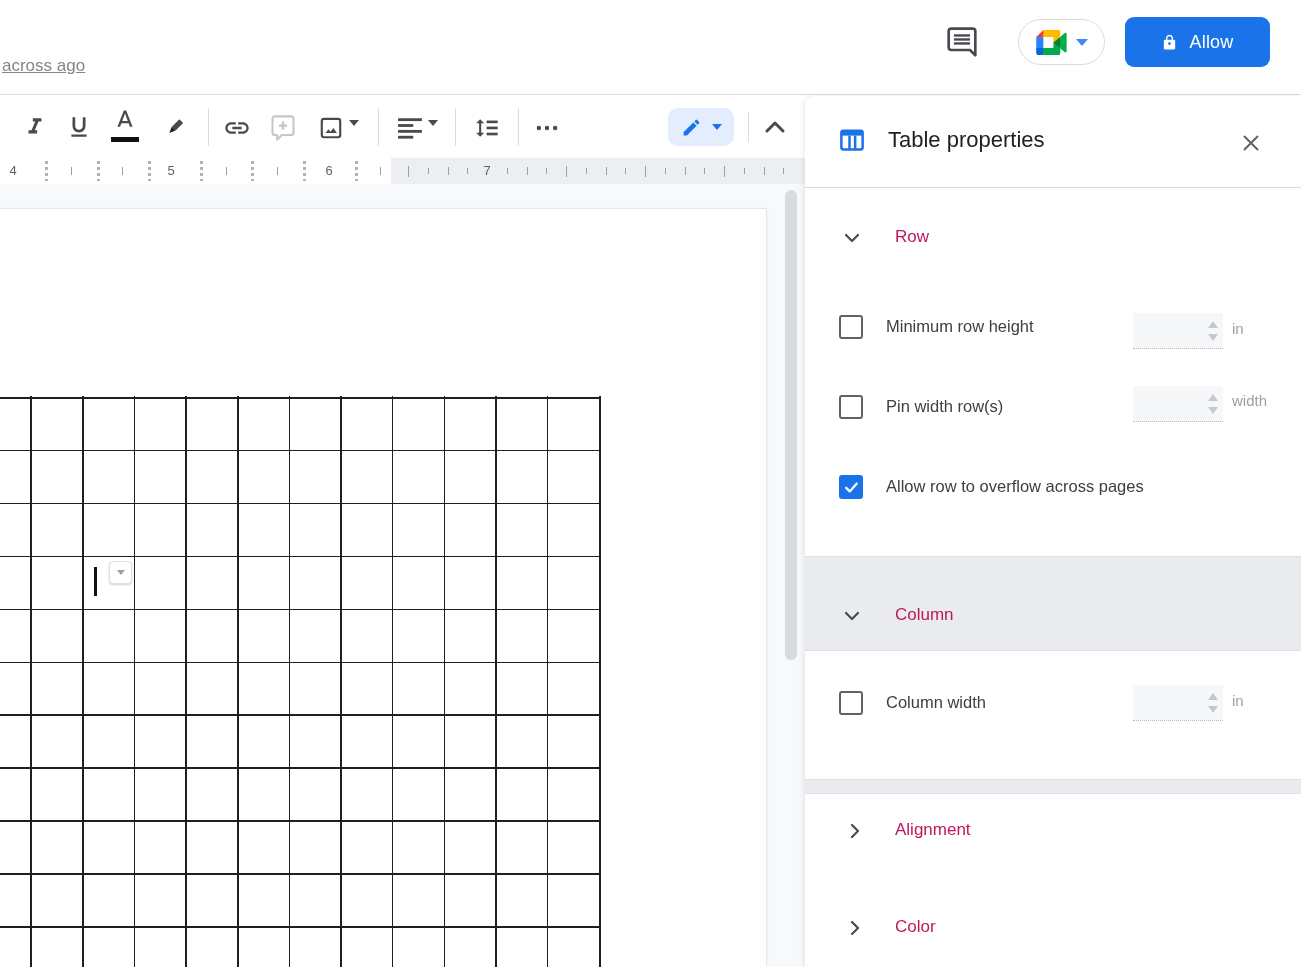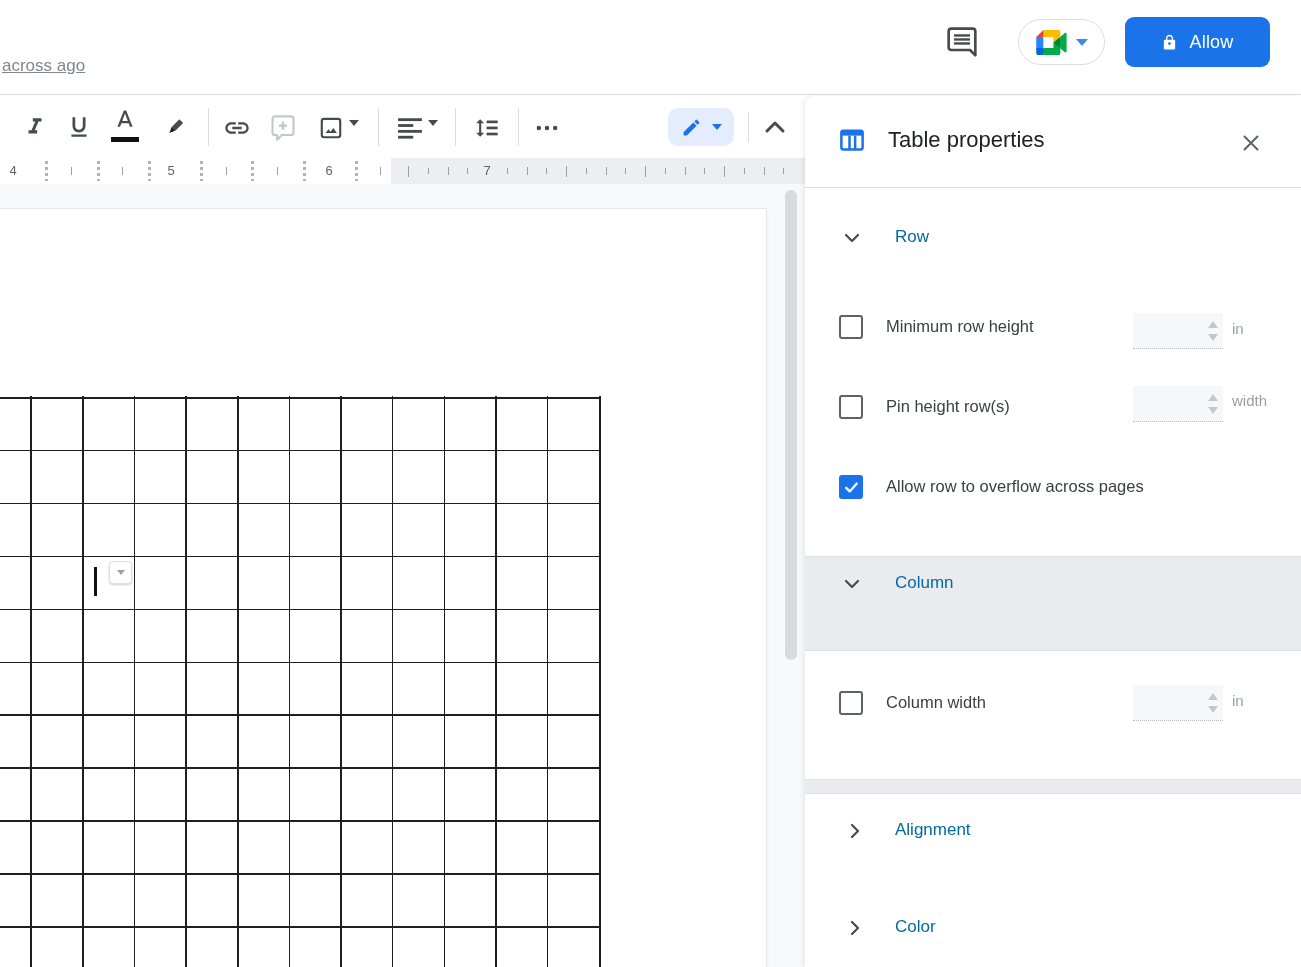--- a/index.html
+++ b/index.html
@@ -47,21 +47,21 @@
   #cell-dropdown-chip .caret{width:0;height:0;border-left:4.5px solid transparent;border-right:4.5px solid transparent;border-top:5px solid #9aa0a6;}
 
   
   #panel{left:805px;top:96px;width:496px;height:871px;background:#fff;border-radius:10px 0 0 0;
          box-shadow:-2px 0 5px rgba(0,0,0,.07);}
   #panel-header{position:absolute;left:0;top:0;width:100%;height:92px;border-bottom:1px solid #dadce0;box-sizing:border-box;}
   #panel-title{position:absolute;left:83px;top:31px;font-size:22px;color:#202124;}
   #panel-close{position:absolute;left:433px;top:34px;width:26px;height:26px;cursor:pointer;}
   .section-header{position:absolute;left:0;width:100%;height:48px;cursor:pointer;}
   .section-chevron{position:absolute;left:35px;top:12px;}
-  .section-label{position:absolute;left:90px;top:13px;font-size:17px;font-weight:500;color:#0369a1;}
+  .section-label{position:absolute;left:90px;top:13px;font-size:17px;font-weight:500;color:#be185d;}
   .band{position:absolute;left:0;width:100%;background:#e9ebee;border-top:1px solid rgba(0,0,0,.05);border-bottom:1px solid rgba(0,0,0,.05);box-sizing:border-box;}
   .checkbox{position:absolute;left:34px;width:24px;height:24px;border:2px solid #5f6368;border-radius:3px;box-sizing:border-box;cursor:pointer;background:#fff;}
   .checkbox.checked{background:#1a73e8;border-color:#1a73e8;display:flex;align-items:center;justify-content:center;}
   .cb-label{position:absolute;left:81px;font-size:16.5px;color:#3c4043;}
   .num-input{position:absolute;left:328px;width:90px;height:36px;background:#f6f7f8;border:none;
              border-bottom:1px dotted #b8bbbe;box-sizing:border-box;color:#3c4043;font-size:15px;padding:0 22px 0 8px;}
   .spinner{position:absolute;left:402px;width:12px;height:20px;display:flex;flex-direction:column;justify-content:space-between;align-items:center;cursor:pointer;}
   .spin-up{width:0;height:0;border-left:5.5px solid transparent;border-right:5.5px solid transparent;border-bottom:7px solid #c4c8cc;}
   .spin-down{width:0;height:0;border-left:5.5px solid transparent;border-right:5.5px solid transparent;border-top:7px solid #c4c8cc;}
   .unit{position:absolute;left:427px;font-size:15px;color:#9aa0a6;}
@@ -300,37 +300,37 @@
     <div class="checkbox" style="top:219px;"></div>
     <span class="cb-label" style="top:221px;">Minimum row height</span>
     <input class="num-input" style="top: 217px;" disabled="" value="">
     <div class="spinner" style="top:225px;">
         <span class="spin-up"></span>
         <span class="spin-down"></span>
       </div>
     <span class="unit" style="top:224px;">in</span>
 
     <div class="checkbox" style="top:299px;"></div>
-    <span class="cb-label" style="top:301px;">Pin height row(s)</span>
+    <span class="cb-label" style="top:301px;">Pin width row(s)</span>
     <input class="num-input" style="top: 290px;" disabled="" value="">
     <div class="spinner" style="top:298px;">
         <span class="spin-up"></span>
         <span class="spin-down"></span>
       </div>
     <span class="unit" style="top:296px;">width</span>
 
     <div class="checkbox checked" style="top:379px;">
       <svg width="17" height="17" viewBox="0 0 24 24">
         <polyline points="4.5,12.5 9.5,17.5 19.5,6.5" fill="none" stroke="#fff" stroke-width="3.2" stroke-linecap="round" stroke-linejoin="round"></polyline>
         </svg>
     </div>
     <span class="cb-label" style="top:381px;">Allow row to overflow across pages</span>
 
     <div class="band" style="top:460px;height:95px;"></div>
-    <div class="section-header" style="top:464px;">
+    <div class="section-header" style="top:496px;">
       <svg class="section-chevron" width="24" height="24" viewBox="0 0 24 24">
         <polyline points="6,9 12,15 18,9" fill="none" stroke="#474b4f" stroke-width="2.2" stroke-linecap="round" stroke-linejoin="round"></polyline>
         </svg>
       <span class="section-label">Column</span>
     </div>
 
     <div class="checkbox" style="top:595px;"></div>
     <span class="cb-label" style="top:597px;">Column width</span>
     <input class="num-input" style="top: 589px;" disabled="" value="">
     <div class="spinner" style="top:597px;">

